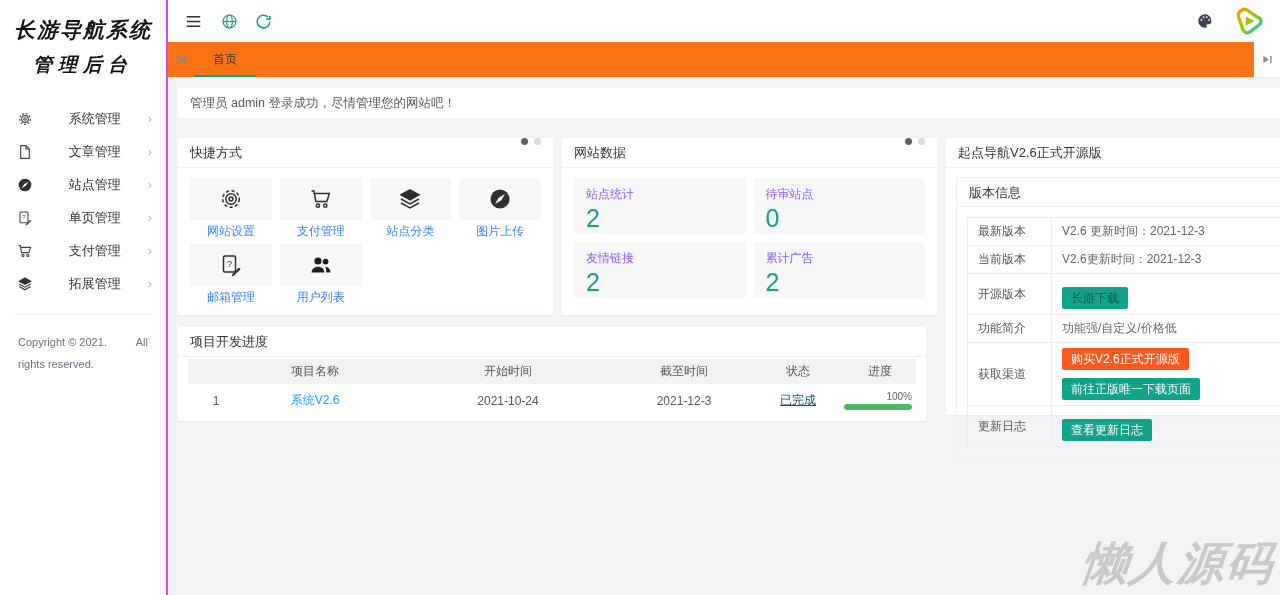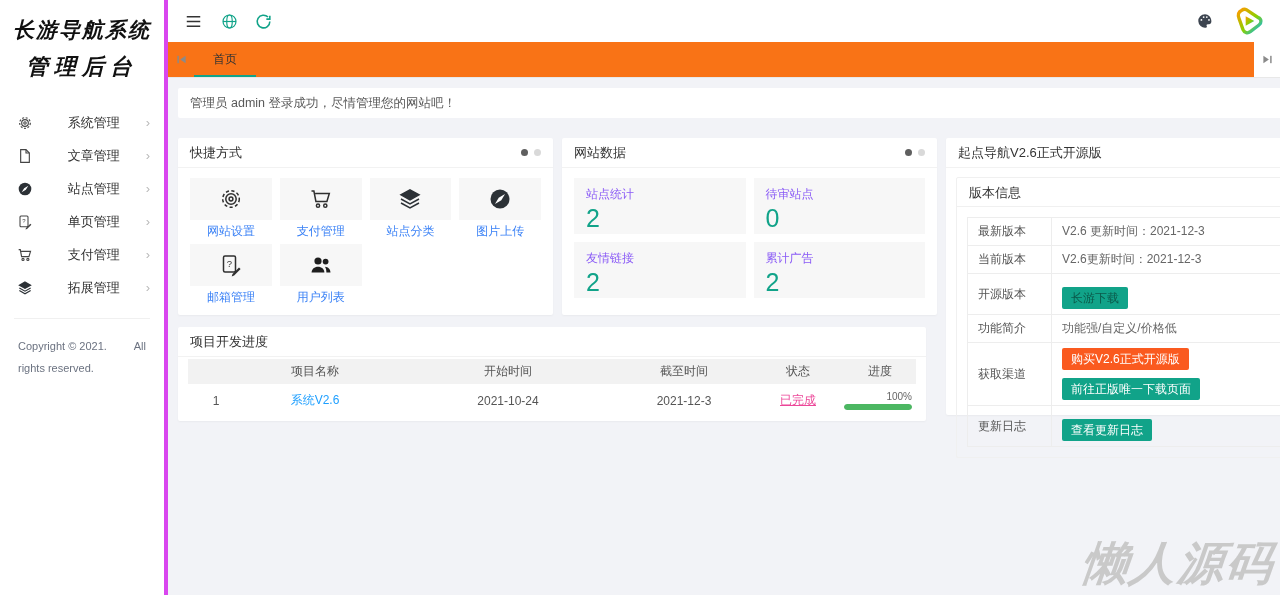--- a/index.html
+++ b/index.html
@@ -1,24 +1,24 @@
 <!DOCTYPE html>
 <html><head>
 <meta charset="utf-8">
 <style>
   * { margin:0; padding:0; box-sizing:border-box; }
   html,body { width:1280px; height:595px; overflow:hidden; background:#f2f3f7;
     font-family:"Liberation Sans","DejaVu Sans",sans-serif; font-size:12px; color:#333; }
 
   
   .sidebar { position:fixed; left:0; top:0; width:168px; height:595px; background:#fff;
-    border-right:4px solid #d946ef; z-index:5; }
+    border-right:2px solid #d946ef; z-index:5; }
   .logo { text-align:center; padding-top:16px; font-family:"DejaVu Serif",serif; font-weight:700; color:#111; }
   .logo .l1 { font-size:21px; letter-spacing:2px; font-style:italic; }
-  .logo .l2 { font-size:22px; letter-spacing:6px; margin-top:8px; font-style:italic; }
+  .logo .l2 { font-size:19px; letter-spacing:6px; margin-top:8px; font-style:italic; }
   .menu { margin-top:24px; }
   .menu-item { display:flex; align-items:center; height:33px; padding:0 14px 0 17px; cursor:pointer; color:#333;text-align:center; }
   .menu-item .mi-icon { width:16px; height:16px; margin-right:9px; color:#444; flex:none; display:flex; align-items:center; }
   .menu-item .mi-label { font-size:13px; flex:1; }
   .menu-item .mi-arrow { color:#b9b9b9; font-size:13px; }
   .side-foot { margin:14px 14px 16px; border-top:1px solid #f0f0f0; padding:16px 4px 0; color:#6b7280; font-size:11px; line-height:2.0; }
   .side-foot .row1 { display:flex; justify-content:space-between; }
 
   
   .main { margin-left:168px; }
@@ -40,21 +40,21 @@
   .content-inner { width:1188px; }
   .alert { height:30px; background:#fff; border-radius:2px; display:flex; align-items:center;
     padding:0 12px; font-size:12.5px; color:#595959; margin-bottom:20px; }
   .cols { display:flex; }
   .col-left { width:759px; flex:none; }
   .col-right { width:420px; flex:none; margin-left:9px; }
   .toprow { display:flex; gap:9px; }
 
   .panel { background:#fff; border-radius:2px; box-shadow:0 1px 2px rgba(0,0,0,.04); }
   .panel-hd { height:30px; line-height:30px; padding:0 12px; font-size:13px; color:#333;
-    border-bottom:1px solid #f2f2f2; display:flex; align-items:center; justify-content:space-between; }
+    border-bottom:1px solid #f2f2f2; display:flex; align-items:flex-start; justify-content:space-between; }
   .dots { display:flex; gap:6px; }
   .dot { width:7px; height:7px; border-radius:50%; cursor:pointer; }
   .dot.on { background:#5f5f5f; } .dot.off { background:#d9d9d9; }
 
   
   .p-shortcut { width:375px; height:177px; }
   .sc-body { padding:10px 12px; display:grid; grid-template-columns:repeat(4,1fr); column-gap:8px; row-gap:2px; }
   .sc-item { cursor:pointer; text-align:center; }
   .sc-box { height:42px; background:#f7f7f7; display:flex; align-items:center; justify-content:center; color:#2f2f2f; }
   .sc-label { font-size:12px; color:#3b82f6; line-height:22px; }
@@ -68,21 +68,21 @@
 
   
   .p-project { width:748px; height:94px; margin-top:12px; }
   .pj-body { padding:2px 10px 8px; }
   table.pj { width:100%; border-collapse:collapse; table-layout:fixed; }
   table.pj th { background:#f2f2f2; font-weight:400; color:#555; font-size:12px; height:25px; }
   table.pj td { height:33px; text-align:center; font-size:12px; color:#555; }
   .c-idx { width:42px; } .c-name { width:170px; } .c-start { width:216px; } .c-end { width:136px; } .c-status { width:92px; }
   td.idx { text-align:left; padding-left:14px; color:#555; }
   .link-blue { color:#1e9fff; cursor:pointer; }
-  .status-done { color:#ec4899;text-decoration:underline; }
+  .status-done { color:#0c4a6e;text-decoration:underline; }
   .prog-wrap { padding-right:4px; }
   .prog-label { display:block; text-align:right; font-size:10px; color:#666; line-height:11px; }
   .prog-track { height:6px; background:#eee; border-radius:4px; overflow:hidden; margin-top:2px; }
   .prog-fill { height:100%; background:#4cb762; border-radius:4px; }
 
   
   .p-version { width:420px; height:277px; }
   .vp-body { padding:9px 10px; }
   .vp-card { border:1px solid #f0f0f0; border-radius:2px; }
   .vp-card-hd { height:29px; line-height:29px; padding:0 12px; font-size:13px; color:#333; border-bottom:1px solid #f0f0f0; }

